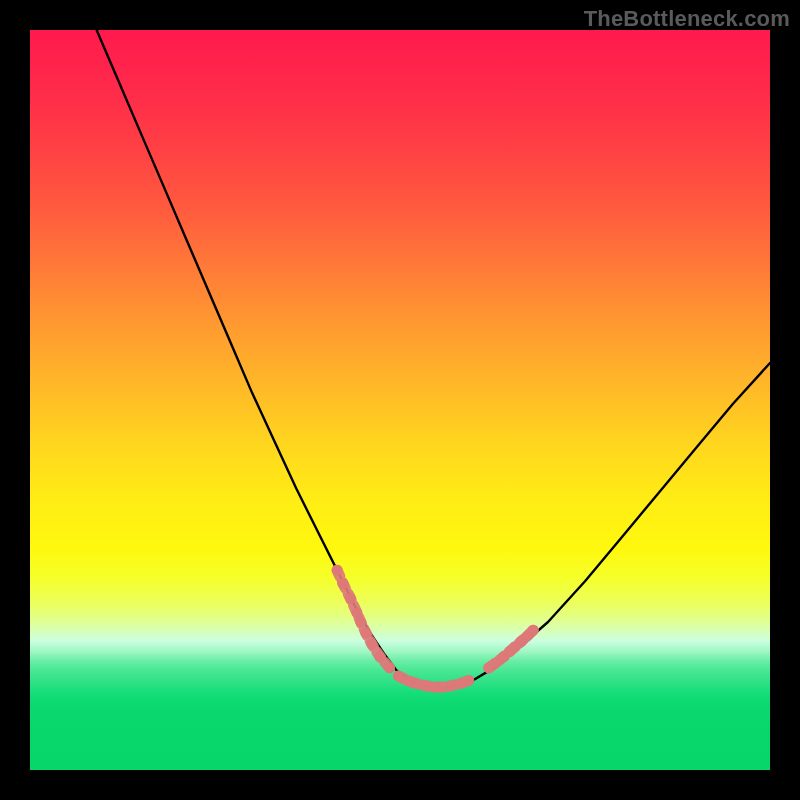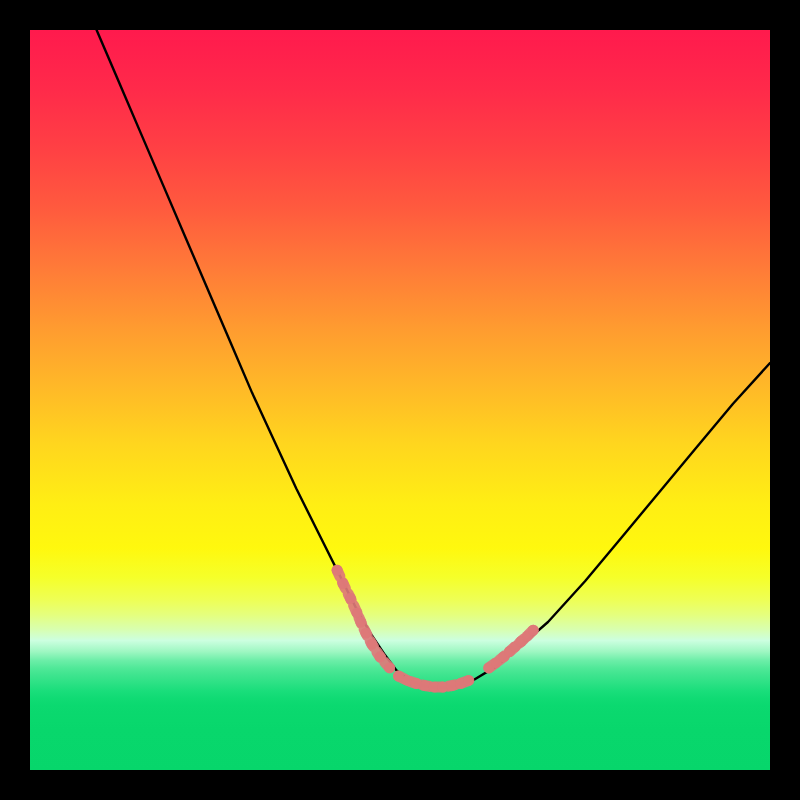--- a/index.html
+++ b/index.html
@@ -75,20 +75,21 @@
     inset: 0;
     width: 100%;
     height: 100%;
   }
 </style>
 </head>
 <body>
 
 <div class="frame">
 
+  <div class="watermark">TheBottleneck.com</div>
 
   <div class="plot-area">
     <div class="gradient-bg"></div>
     <svg class="curve" viewBox="0 0 740 740" preserveAspectRatio="none">
       <g>
           <path d="M66.60 0.00 L88.80 51.80 L111.00 103.60 L133.20 155.40 L155.40 207.20 L177.60 259.00 L199.80 310.80 L222.00 362.60 L244.20 410.70 L266.40 458.80 L288.60 503.20 L310.80 547.60 L325.60 577.20 L340.40 603.10 L355.20 625.30 L366.30 640.10 L377.40 648.98 L392.20 655.64 L407.00 657.86 L421.80 656.38 L444.00 649.72 L466.20 636.40 L488.40 617.90 L518.00 592.00 L555.00 551.30 L592.00 506.90 L629.00 462.50 L666.00 418.10 L703.00 373.70 L740.00 333.00" fill="none" stroke="#000000" stroke-width="2.4" stroke-linecap="round" stroke-linejoin="round"></path>
         </g>
       <g>
           <path d="M307.10 540.20 L313.02 553.52 L320.42 568.32 L327.08 583.12 L330.78 592.00 L335.96 603.10 L341.88 614.20 L350.02 626.78 L359.64 637.88" fill="none" stroke="#dd7878" stroke-width="11" stroke-linecap="round" stroke-linejoin="round" stroke-dasharray="7 6" opacity="0.92"></path>
           <circle cx="307.10" cy="540.20" r="5.5" fill="#dd7878" opacity="0.95"></circle>

